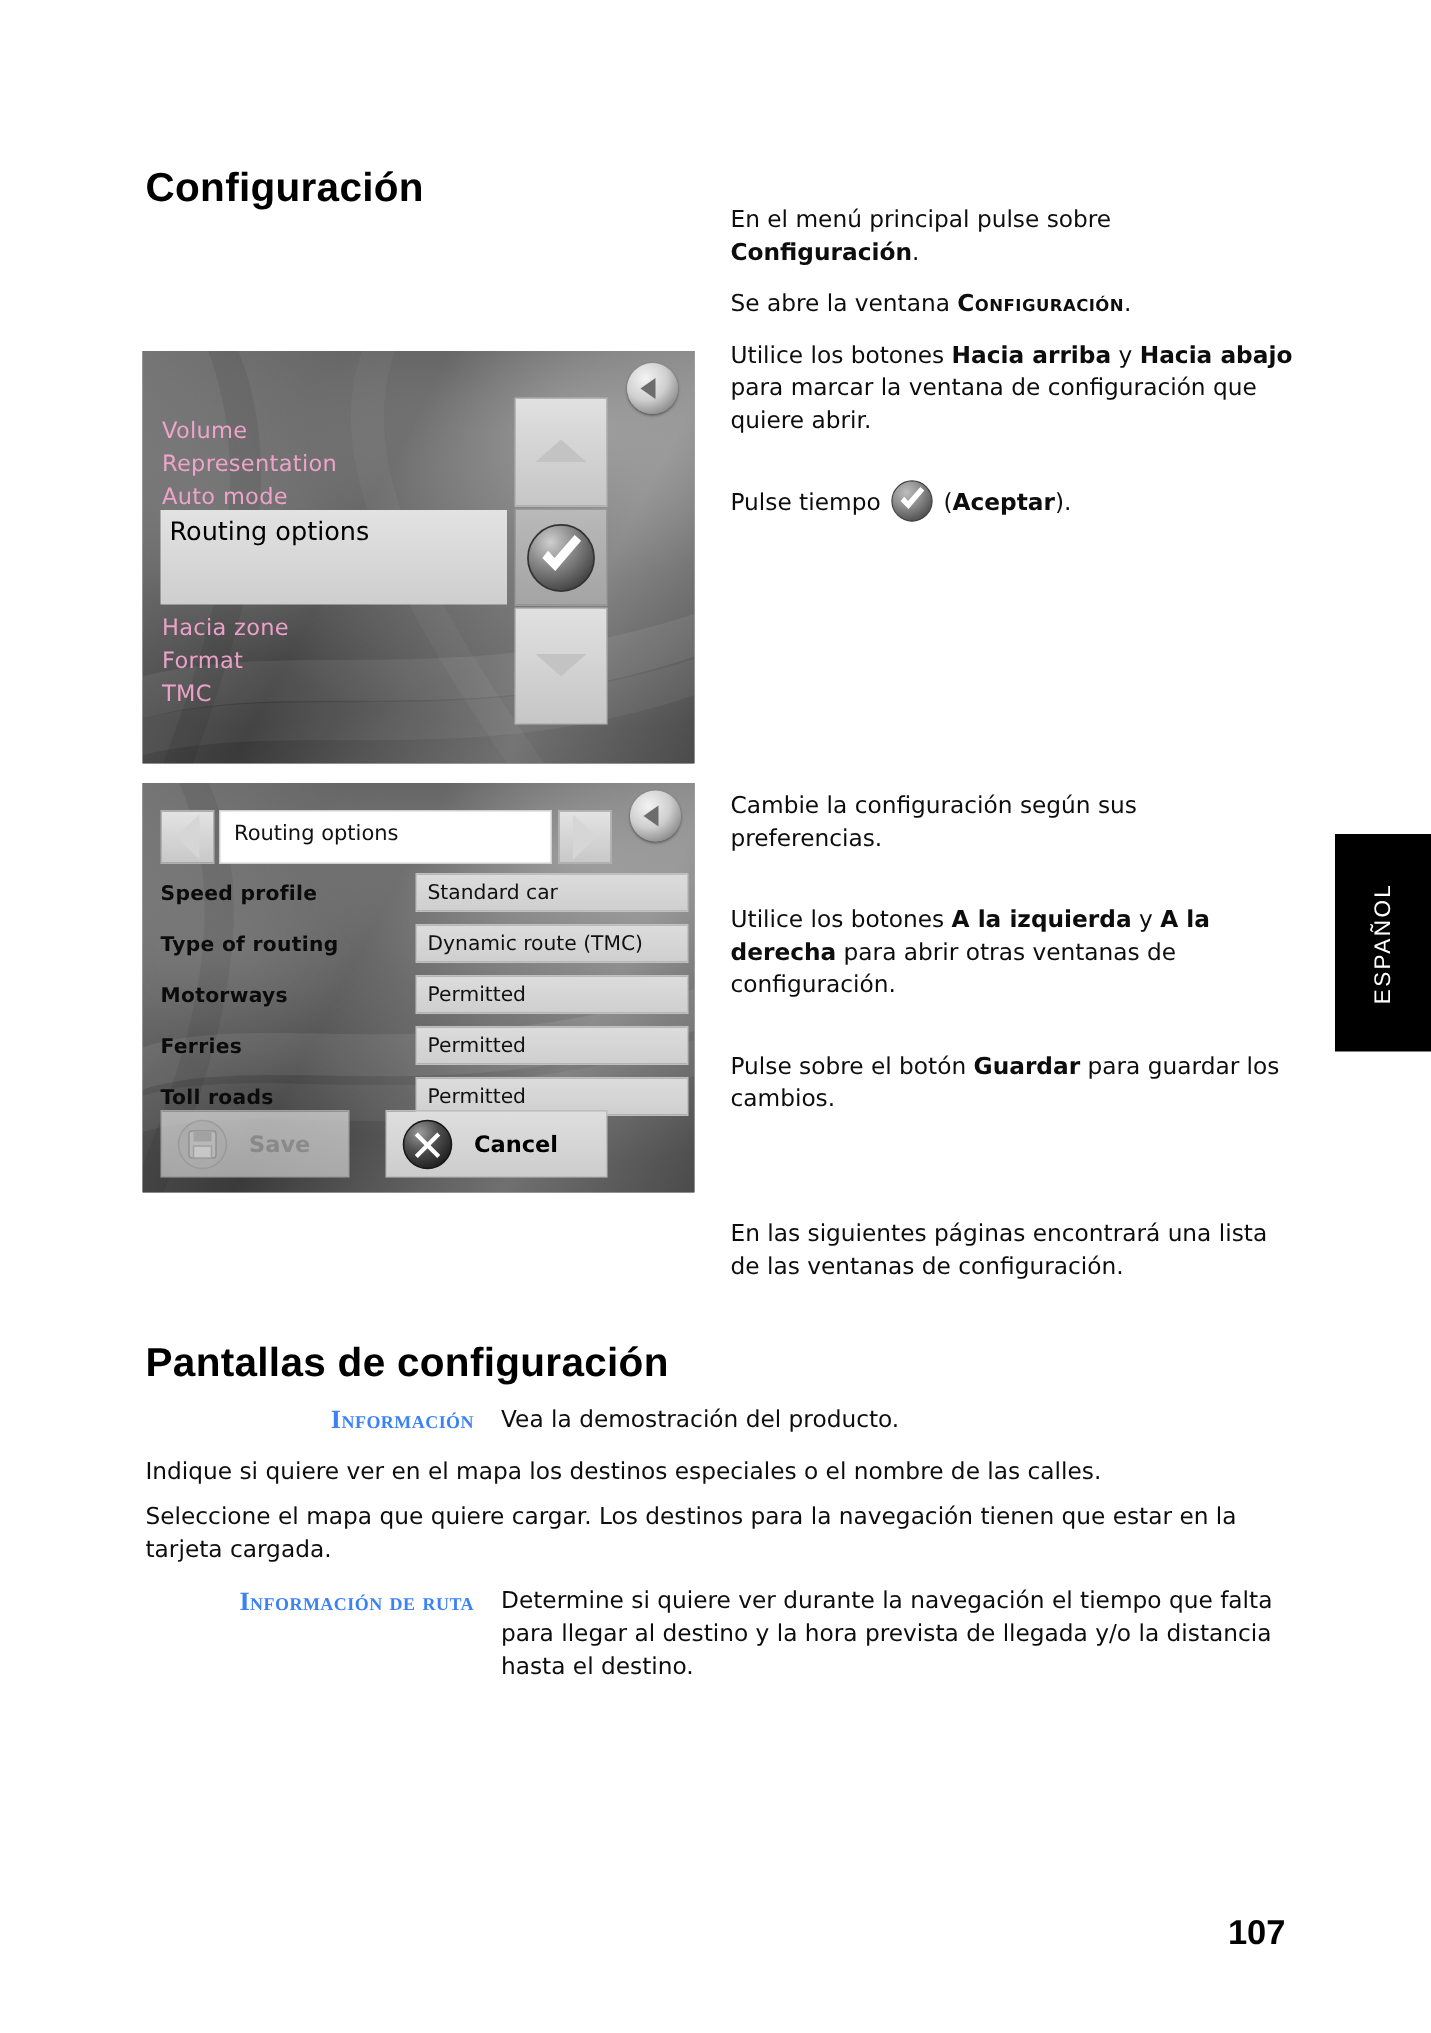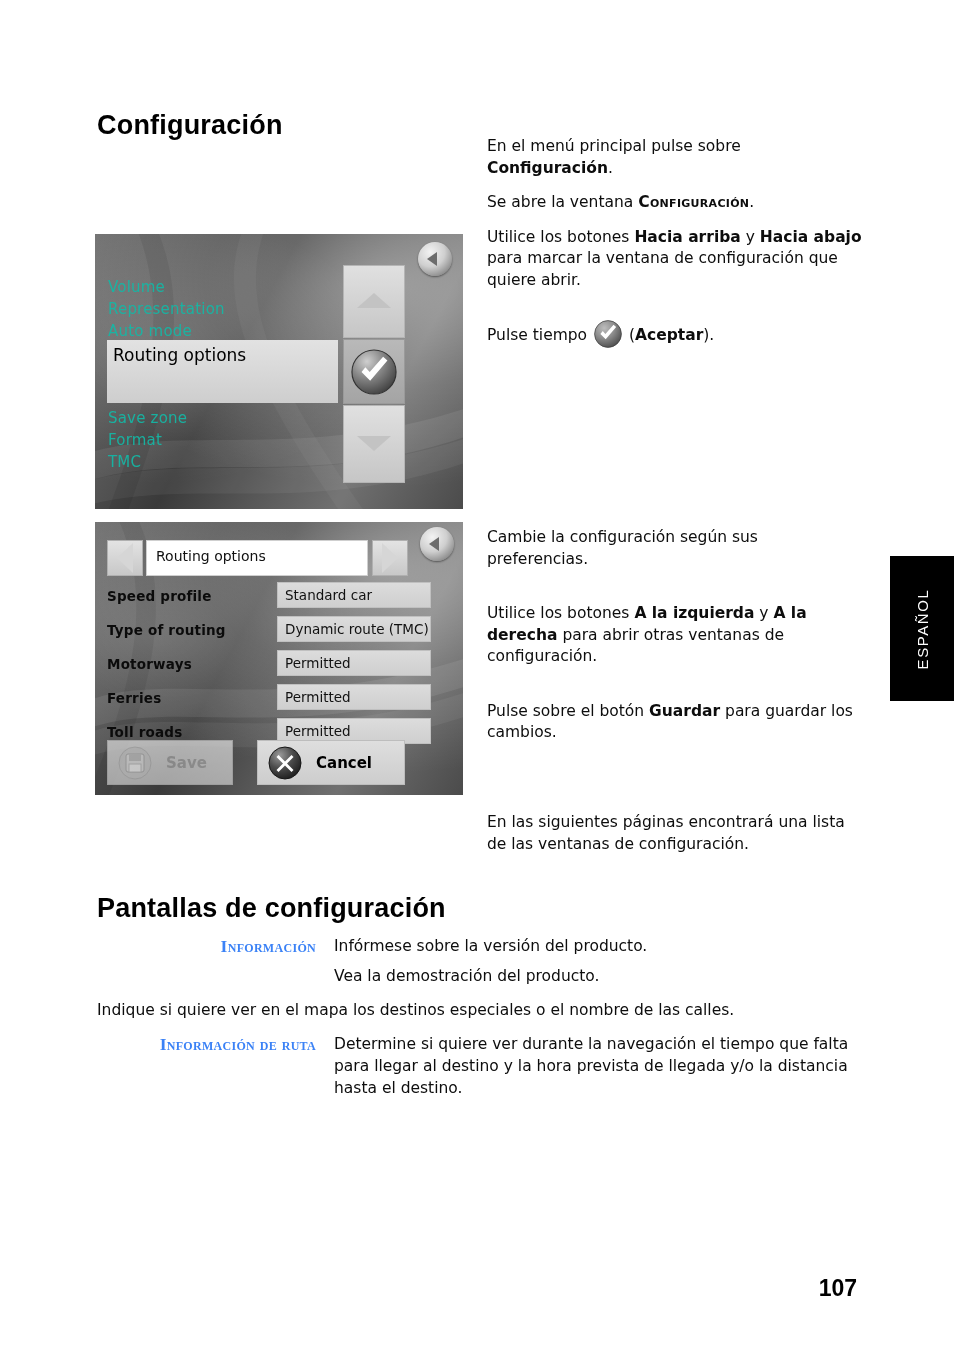--- a/index.html
+++ b/index.html
@@ -96,21 +96,21 @@
     border-top: 7px solid transparent;
     border-bottom: 7px solid transparent;
     border-right: 10px solid #6c6c6c;
   }
 
   
   .list-dim {
     position: absolute;
     font-family: "DejaVu Sans", sans-serif;
     font-size: 15px;
-    color: #14b8a6;
+    color: #f9a8d4;
     letter-spacing: 0.2px;
     line-height: 22px;
     opacity: 0.92;
   }
   .list-sel {
     position: absolute;
     background: linear-gradient(180deg, #e2e2e2 0%, #cecece 100%);
     color: #000;
     font-size: 17px;
     font-family: "DejaVu Sans", sans-serif;
@@ -174,21 +174,21 @@
     position: absolute;
     font-family: "DejaVu Sans", sans-serif;
     font-weight: bold;
     font-size: 13.5px;
     color: #0b0b0b;
     letter-spacing: 0.2px;
   }
   .opt-value {
     position: absolute;
     left: 182px;
-    width: 154px;
+    width: 182px;
     height: 26px;
     background: linear-gradient(180deg, #dcdcdc 0%, #cfcfcf 100%);
     border: 1px solid #c0c0c0;
     box-sizing: border-box;
     font-family: "DejaVu Sans", sans-serif;
     font-size: 13.5px;
     color: #111;
     padding: 4px 0 12px 7px;
   }
   .act-btn {
@@ -313,21 +313,21 @@
   </div>
 
   <div class="back-btn" style="right:11px; top:8px;"></div>
 
   <div class="list-dim" style="left:13px; top:42px;">Volume</div>
   <div class="list-dim" style="left:13px; top:64px;">Representation</div>
   <div class="list-dim" style="left:13px; top:86px;">Auto mode</div>
 
   <div class="list-sel" style="left:12px; top:106px; width:231px; height:63px;">Routing options</div>
 
-  <div class="list-dim" style="left:13px; top:173px;">Save zone</div>
+  <div class="list-dim" style="left:13px; top:173px;">Hacia zone</div>
   <div class="list-dim" style="left:13px; top:195px;">Format</div>
   <div class="list-dim" style="left:13px; top:217px;">TMC</div>
 
   <div class="navbtn" style="left:248px; top:31px; width:62px; height:73px;">
     <span class="tri-up" style="top:27px;"></span>
   </div>
   <div class="okbtn" style="left:248px; top:105px; width:62px; height:65px;">
     <span class="ok-circle">
       <svg viewBox="0 0 48 48" width="46" height="46">
         <defs>
@@ -426,28 +426,28 @@
   <p>En las siguientes páginas encontrará una lista de las ventanas de configuración.</p>
 </div>
 
 <div class="h1" id="section-title">Pantallas de configuración</div>
 
 <div class="deflist">
 
   <div class="defrow">
     <div class="defterm">Información</div>
     <div class="defdesc">
-      <p>Infórmese sobre la versión del producto.</p>
       <p>Vea la demostración del producto.</p>
     </div>
   </div>
 
   <div class="defrow" style="margin-top:5px;">
     <div class="defdesc">
       <p>Indique si quiere ver en el mapa los destinos especiales o el nombre de las calles.</p>
+      <p>Seleccione el mapa que quiere cargar. Los destinos para la navegación tienen que estar en la tarjeta cargada.</p>
     </div>
   </div>
 
   <div class="defrow" style="margin-top:5px;">
     <div class="defterm">Información de ruta</div>
     <div class="defdesc">
       <p>Determine si quiere ver durante la navegación el tiempo que falta para llegar al destino y la hora prevista de llegada y/o la distancia hasta el destino.</p>
     </div>
   </div>
 

